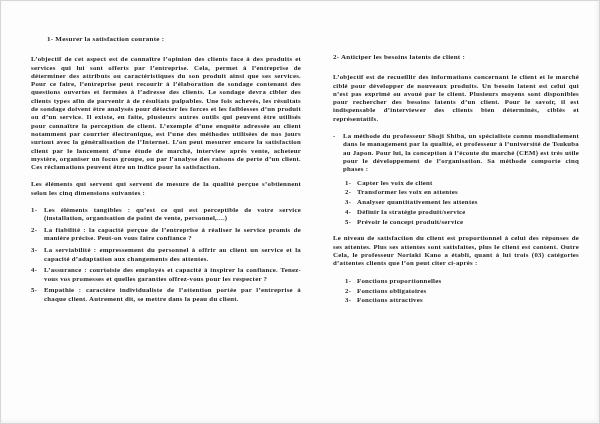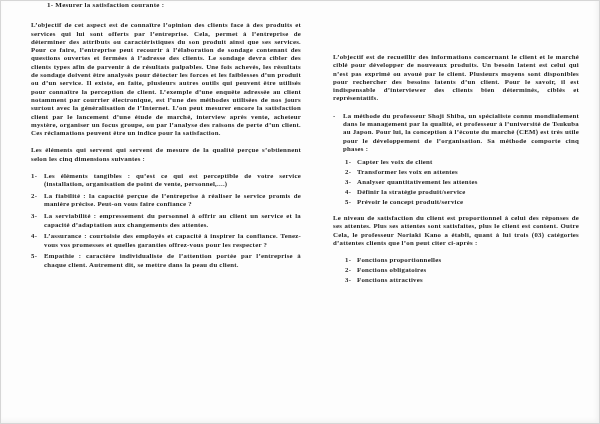--- a/index.html
+++ b/index.html
@@ -18,21 +18,21 @@
     overflow:hidden;
   }
   .col {
     font-weight:bold;
     color:#1f1f1f;
     font-size:6.8px;
     line-height:8.3px;
     letter-spacing:0.25px;
     text-align:justify;
   }
-  .col-left  { width:270px; margin-left:30px; }
+  .col-left  { width:270px; margin-left:30px; padding-top:34px; }
   .col-right { width:246px; margin-left:32px; padding-top:52px; }
 
   .heading { font-size:7px; margin-bottom:12px; text-align:left; }
   .col-left .heading { padding-left:16px; }
 
   .para { margin-bottom:9px; }
 
   .item { display:flex; margin-bottom:3.5px; }
   .item .num { flex:0 0 13px; }
   .item .txt { flex:1; text-align:justify; }
@@ -72,20 +72,21 @@
       <span class="num">4-</span>
       <span class="txt">L’assurance : courtoisie des employés et capacité à inspirer la confiance. Tenez-vous vos promesses et quelles garanties offrez-vous pour les respecter ?</span>
     </div>
     <div class="item">
       <span class="num">5-</span>
       <span class="txt">Empathie : caractère individualiste de l’attention portée par l’entreprise à chaque client. Autrement dit, se mettre dans la peau du client.</span>
     </div>
   </div>
 
   <div class="col col-right">
+    <div class="heading">2- Anticiper les besoins latents de client :</div>
     <p class="para">L’objectif est de recueillir des informations concernant le client et le marché ciblé pour développer de nouveaux produits. Un besoin latent est celui qui n’est pas exprimé ou avoué par le client. Plusieurs moyens sont disponibles pour rechercher des besoins latents d’un client. Pour le savoir, il est indispensable d’interviewer des clients bien déterminés, ciblés et représentatifs.</p>
 
     <div class="dash-item">
       <span class="num">-</span>
       <span class="txt">La méthode du professeur Shoji Shiba, un spécialiste connu mondialement dans le management par la qualité, et professeur à l’université de Tsukuba au Japon. Pour lui, la conception à l’écoute du marché (CEM) est très utile pour le développement de l’organisation. Sa méthode comporte cinq phases :</span>
     </div>
 
     <div class="short-list">
       <div class="short-item">
         <span class="num">1-</span>

